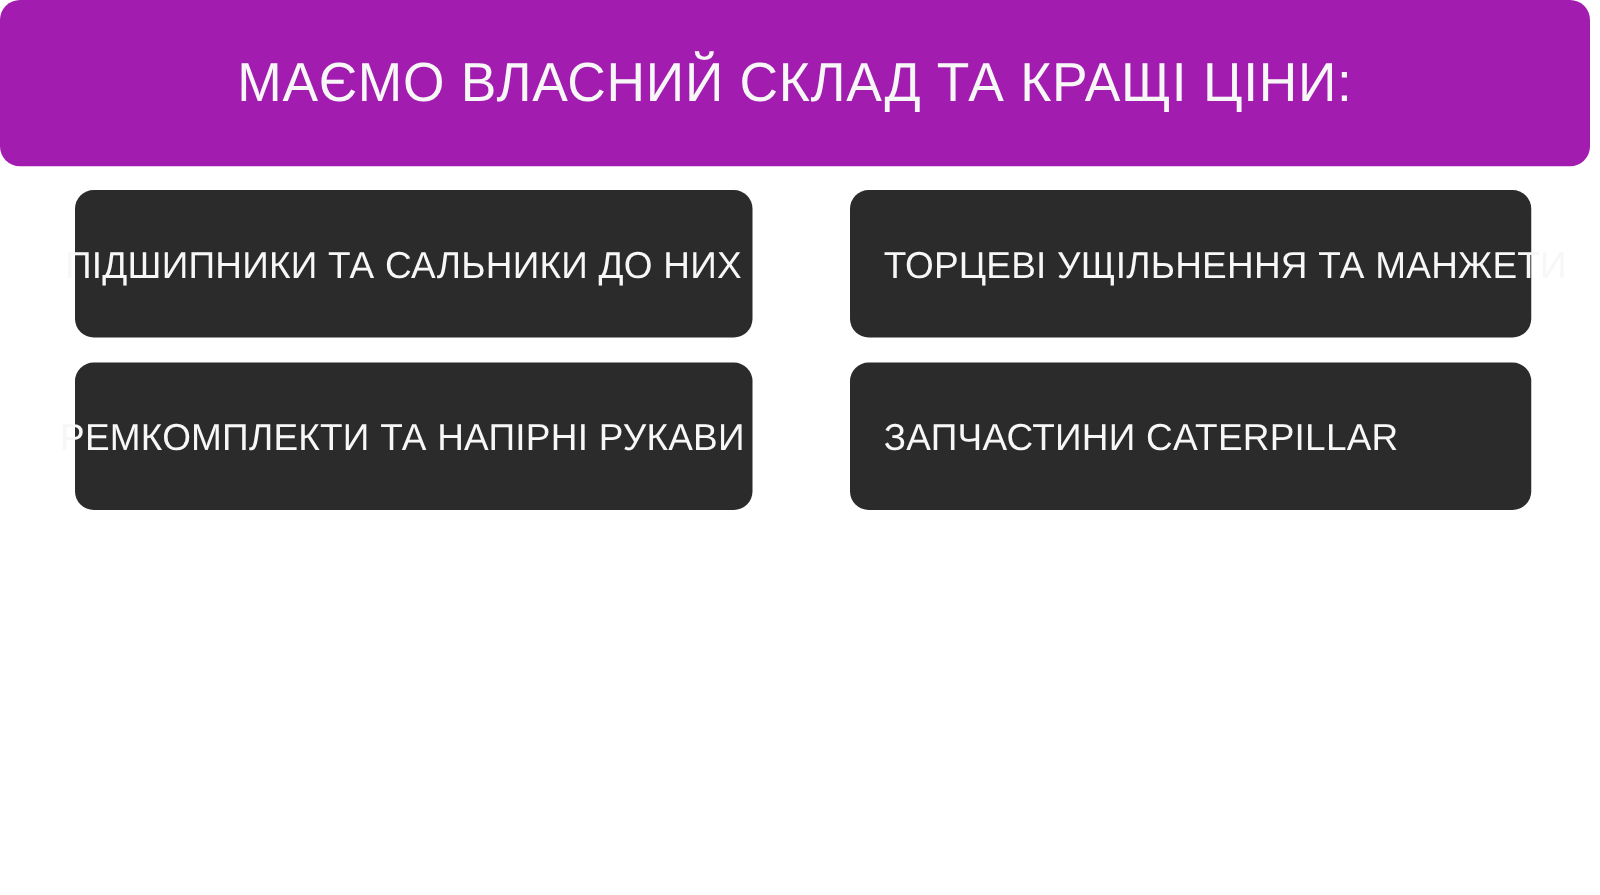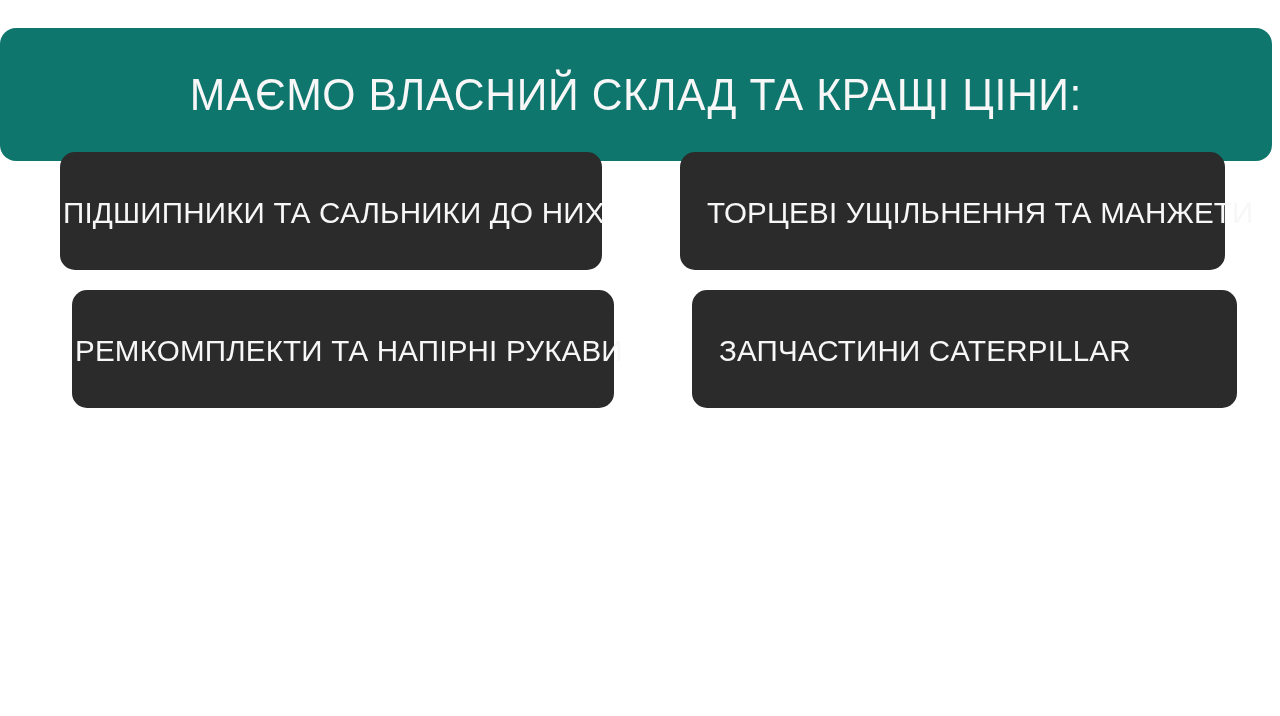--- a/index.html
+++ b/index.html
@@ -16,27 +16,26 @@
     position: relative;
   }
 
   
   #header-banner {
     position: absolute;
     left: 0px;
     top: 0px;
     width: 1272px;
     height: 133px;
-    background: #0f766e;
+    background: #a21caf;
     border-radius: 16px;
     display: flex;
     align-items: center;
     justify-content: center;
     box-sizing: border-box;
-    margin-top: 28px;
   }
   #page-title {
     color: #f7f7f7;
     font-size: 44px;
     line-height: 1;
     font-weight: 400;
     letter-spacing: 0.6px;
     white-space: nowrap;
     transform: scaleX(0.97);
     transform-origin: center center;
@@ -63,23 +62,23 @@
     position: relative;
     width: 100%;
     height: 118px;
     background: #2b2b2b;
     border-radius: 15px;
     margin-bottom: 20px;
     box-sizing: border-box;
     display: flex;
     align-items: center;
   }
-  .service-card:last-child { margin-bottom: 0; margin-left: 12px; }
+  .service-card:last-child { margin-bottom: 0; }
 
-  #column-left  .service-card { padding-left: 3px; padding-right: 12px; }
+  #column-left  .service-card { padding-left: 3px; padding-right: 12px; justify-content: center; }
   #column-right .service-card { padding-left: 27px; padding-right: 12px; }
 
   .card-label {
     color: #f7f7f7;
     font-size: 30px;
     line-height: 1;
     font-weight: 400;
     letter-spacing: 0.2px;
     white-space: nowrap;
     transform: scaleX(0.985);

